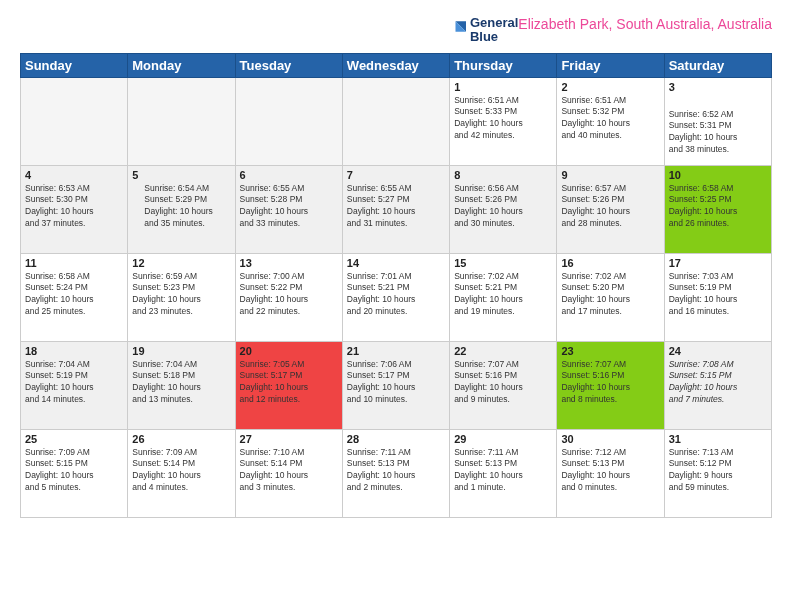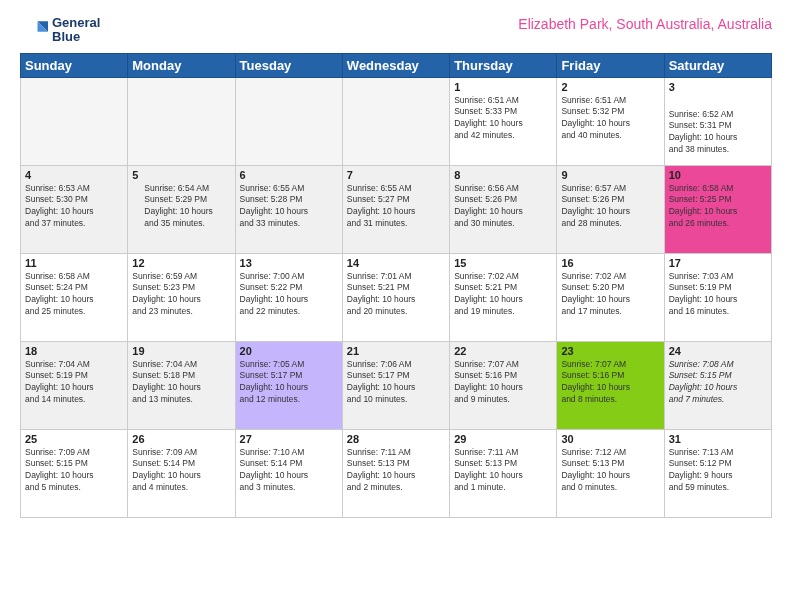--- a/index.html
+++ b/index.html
@@ -9,20 +9,21 @@
       width: 792px;
       height: 612px;
       overflow: hidden;
     }
     .page {
       width: 792px;
       height: 513px;
       padding: 16px 20px 10px 20px;
       display: flex;
       flex-direction: column;
+      align-items: flex-end;
     }
     .header {
       display: flex;
       align-items: flex-start;
       justify-content: space-between;
       margin-bottom: 8px;
     }
     .logo {
       display: flex;
       align-items: center;
@@ -189,21 +190,21 @@
 Daylight: 10 hours
 and 30 minutes.</div>
           </td>
           <td style="background: rgb(240, 240, 240);">
             <span class="day-number">9</span>
             <div class="day-info" style="white-space: pre-line;">Sunrise: 6:57 AM
 Sunset: 5:26 PM
 Daylight: 10 hours
 and 28 minutes.</div>
           </td>
-          <td style="background: #ec4899;">
+          <td style="background: #84cc16;">
             <span class="day-number">10</span>
             <div class="day-info" style="white-space: pre-line;">Sunrise: 6:58 AM
 Sunset: 5:25 PM
 Daylight: 10 hours
 and 26 minutes.</div>
           </td>
         </tr>
         <tr>
           <td>
             <span class="day-number">11</span>
@@ -263,21 +264,21 @@
 Daylight: 10 hours
 and 14 minutes.</div>
           </td>
           <td style="background: rgb(240, 240, 240);">
             <span class="day-number">19</span>
             <div class="day-info" style="white-space: pre-line;">Sunrise: 7:04 AM
 Sunset: 5:18 PM
 Daylight: 10 hours
 and 13 minutes.</div>
           </td>
-          <td style="background: #c4b5fd;">
+          <td style="background: #ef4444;">
             <span class="day-number">20</span>
             <div class="day-info" style="white-space: pre-line;">Sunrise: 7:05 AM
 Sunset: 5:17 PM
 Daylight: 10 hours
 and 12 minutes.</div>
           </td>
           <td style="background: rgb(240, 240, 240);">
             <span class="day-number">21</span>
             <div class="day-info" style="white-space: pre-line;">Sunrise: 7:06 AM
 Sunset: 5:17 PM

